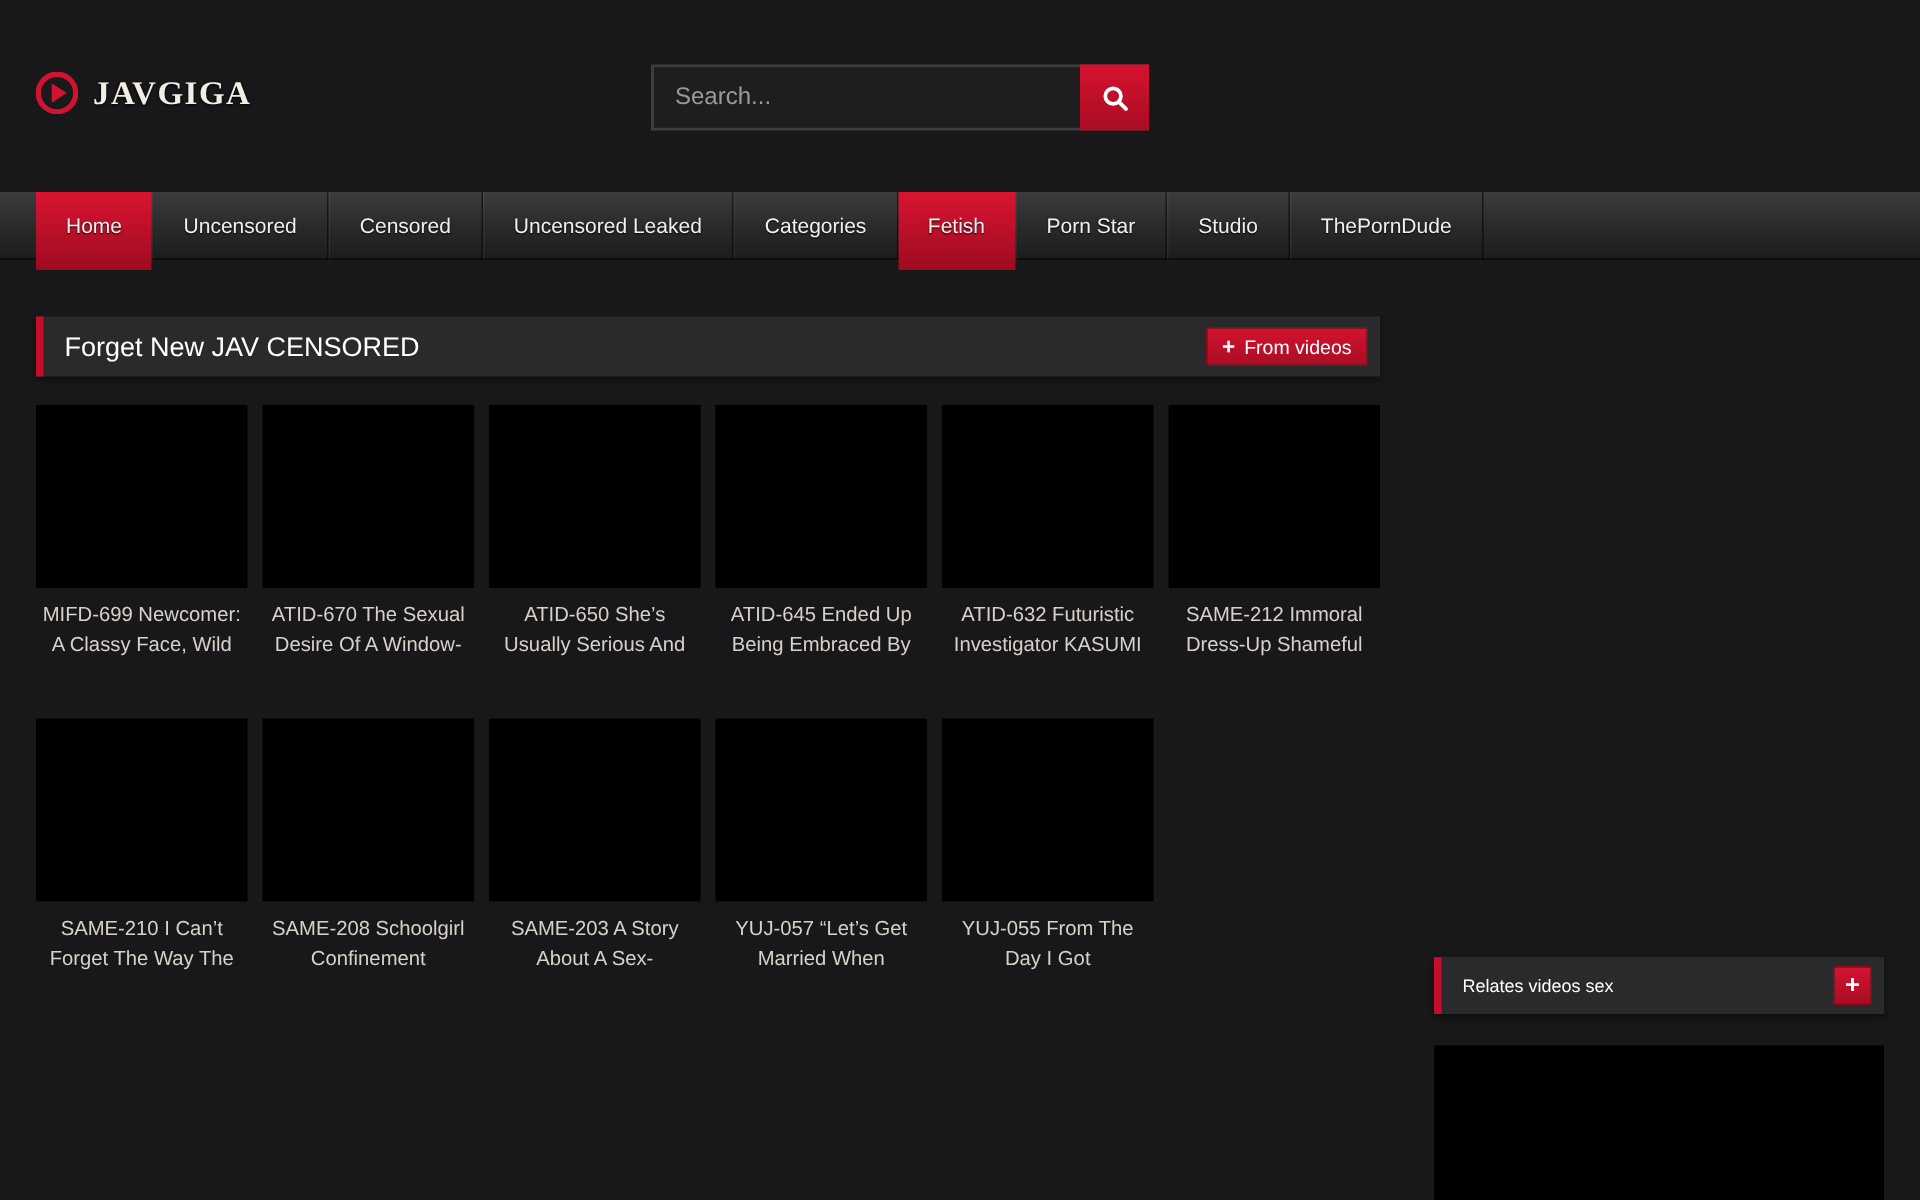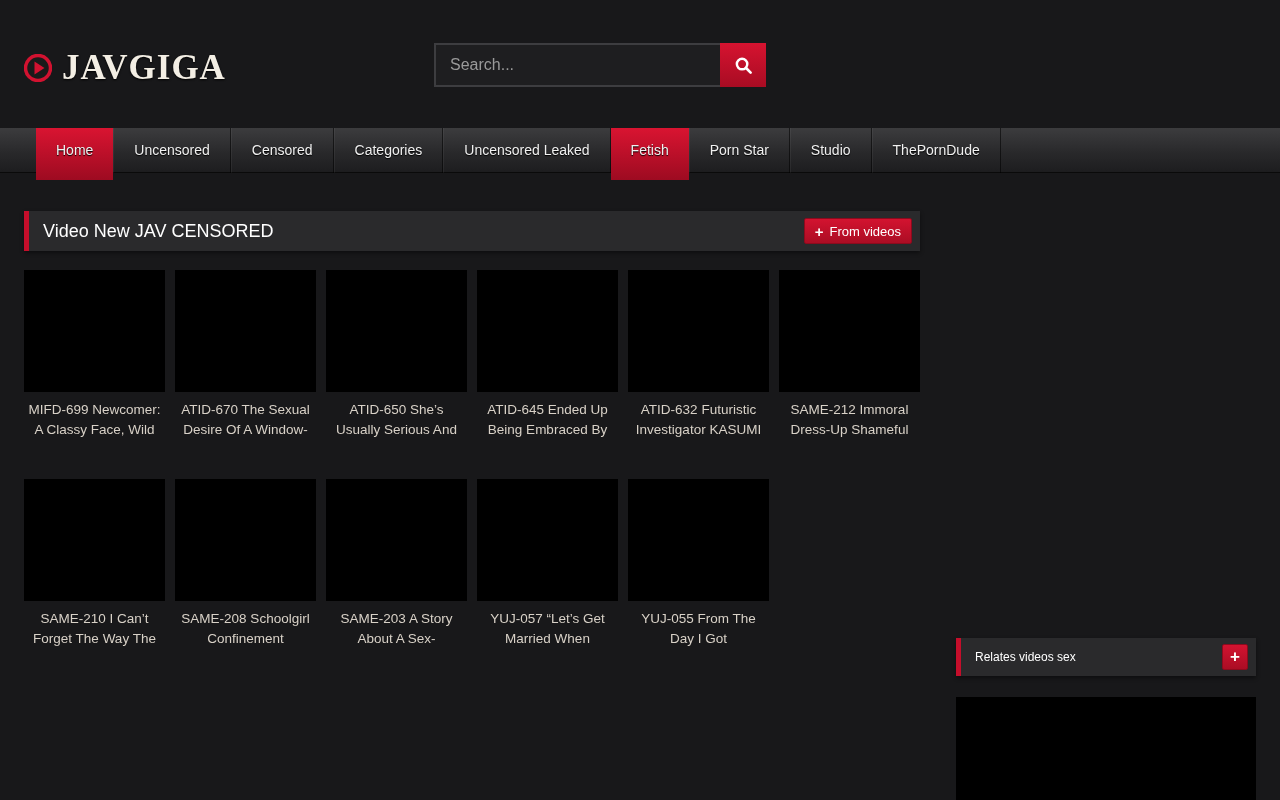--- a/index.html
+++ b/index.html
@@ -11,21 +11,21 @@
     color:#eee;
   }
   a { text-decoration:none; color:inherit; cursor:pointer; }
 
   
   .site-header { position:absolute; top:0; left:0; width:1280px; height:128px; background:#18181a; }
   .logo { position:absolute; left:24px; top:48px; display:flex; align-items:center; gap:10px; }
   .logo svg { display:block; }
   .logo-text {
     font-family:"Liberation Serif", serif;
-    font-weight:bold; font-size:35px; letter-spacing:1px;
+    font-weight:bold; font-size:22px; letter-spacing:1px;
     color:#f3eee4; text-shadow:0 1px 2px #000;
   }
 
   .search-box {
     position:absolute; left:434px; top:43px; width:332px; height:44px;
     display:flex; background:#1e1e20; border:2px solid #3d3d40;
   }
   .search-input {
     flex:1; background:#1e1e20; border:none; outline:none;
     color:#fde047; font-size:16px; padding:0 14px;
@@ -37,21 +37,21 @@
     border:none; cursor:pointer;
     background:linear-gradient(180deg,#d61330,#a80c23);
     display:flex; align-items:center; justify-content:center;
   }
 
   
   .main-nav {
     position:absolute; top:128px; left:0; width:1280px; height:45px;
     background:linear-gradient(180deg,#3c3c3e 0%,#29292b 55%,#1d1d1f 100%);
     border-bottom:1px solid #0a0a0a;
-    padding-left:36px;
+    padding-left:24px;
     display:flex; align-items:flex-start;
   }
   .nav-item {
     height:45px; line-height:45px; padding:0 20px;
     font-size:14px; color:#f0f0f0; text-shadow:0 1px 1px #000;
     border-right:1px solid rgba(0,0,0,0.55);
     border-left:1px solid rgba(255,255,255,0.05);
     white-space:nowrap;
   }
   .nav-item.active {
@@ -122,30 +122,30 @@
         <line x1="12.7" y1="12.7" x2="17.5" y2="17.5" stroke="#ffffff" stroke-width="2.8" stroke-linecap="round"></line>
       </svg>
     </button>
   </div>
 </header>
 
 <nav class="main-nav">
   <a class="nav-item active">Home</a>
   <a class="nav-item">Uncensored</a>
   <a class="nav-item">Censored</a>
+  <a class="nav-item">Uncensored Leaked</a>
   <a class="nav-item">Categories</a>
-  <a class="nav-item">Uncensored Leaked</a>
   <a class="nav-item active">Fetish</a>
   <a class="nav-item">Porn Star</a>
   <a class="nav-item">Studio</a>
   <a class="nav-item">ThePornDude</a>
 </nav>
 
 <section class="section-header" style="left:24px; top:211px; width:896px;">
-  <h2 class="section-title">Video New JAV CENSORED</h2>
+  <h2 class="section-title">Forget New JAV CENSORED</h2>
   <button class="red-btn more-videos-btn">
     <span class="plus">+</span>
     <span>From videos</span>
   </button>
 </section>
 
 <div class="video-grid">
   <a class="video-card">
     <span class="video-thumb"></span>
     <div class="video-title">MIFD-699 Newcomer: A Classy Face, Wild And Sexy Back And</div>

